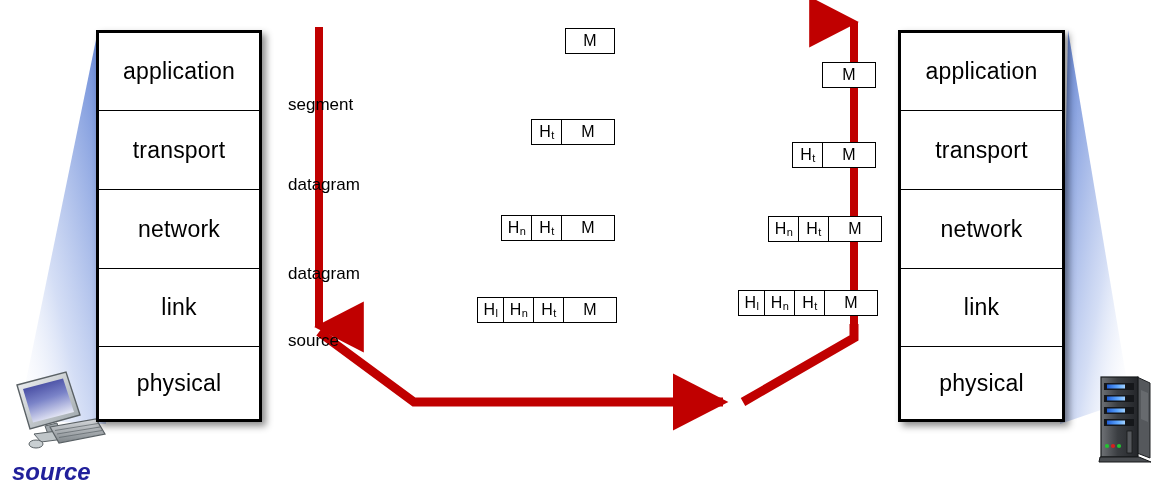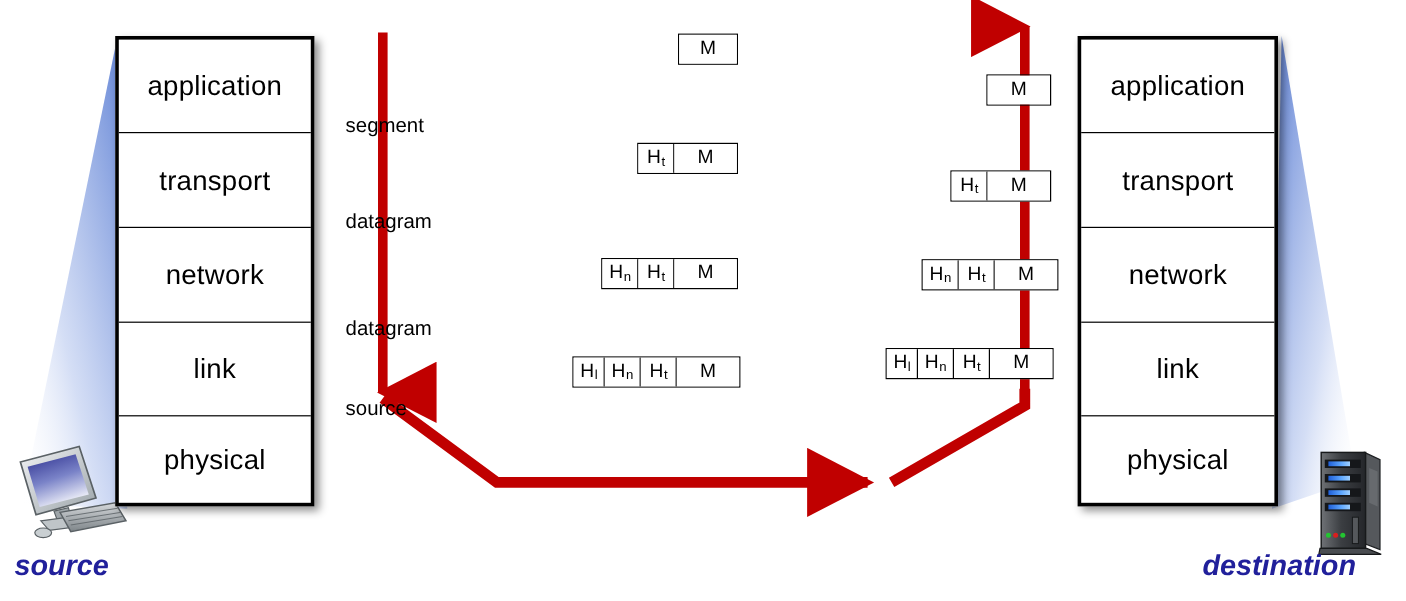--- a/index.html
+++ b/index.html
@@ -290,17 +290,14 @@
       <circle cx="16" cy="72" r="2.1" fill="#D81F1F"></circle>
       <circle cx="22" cy="72" r="2.1" fill="#23C431"></circle>
 
       <polygon points="3,83 42,83 54,88 2,88" fill="#4A4D51" stroke="#17191B" stroke-width="1"></polygon>
     </svg>
   </div>
 
   <div class="caption" id="caption-source">
     <span>source</span>
   </div>
-  <div class="caption" id="caption-dest">
-    <span>destination</span>
-  </div>
 
 </div>
 
 </body></html>

